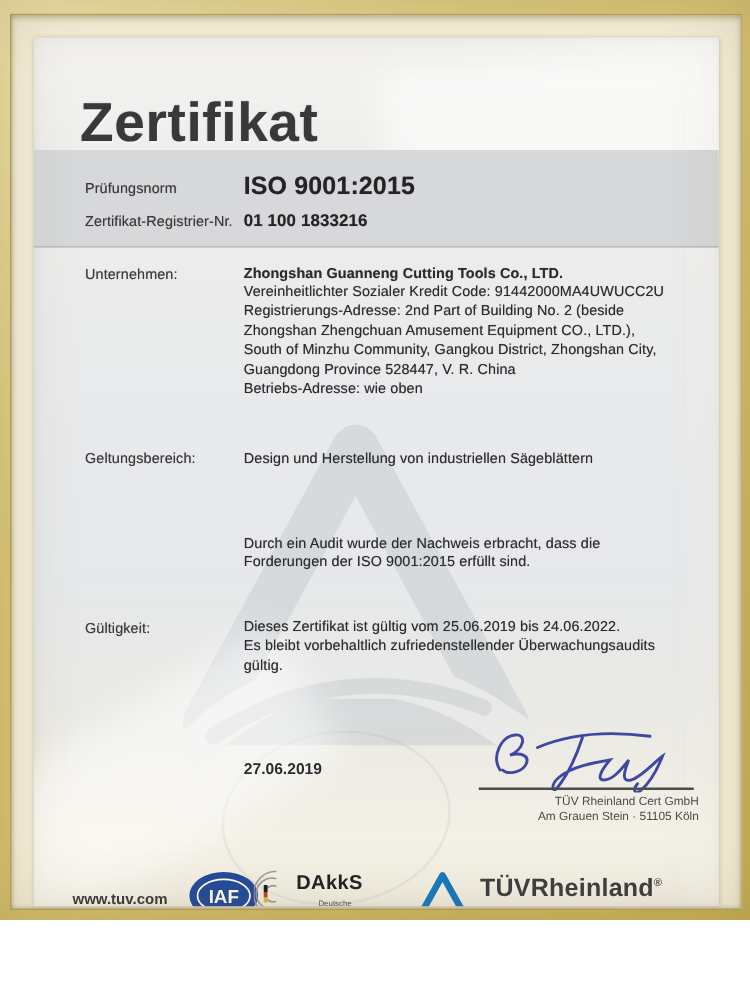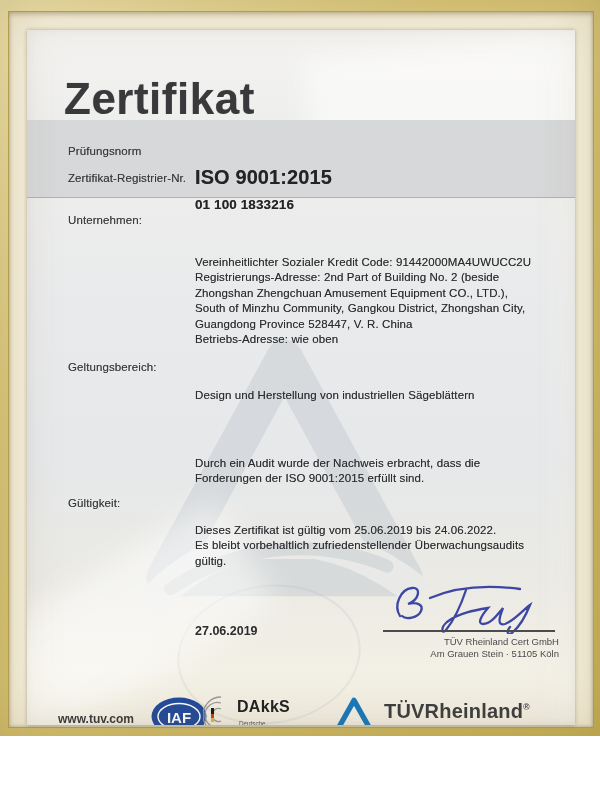--- a/index.html
+++ b/index.html
@@ -25,36 +25,36 @@
        transform:rotate(-32deg);filter:blur(14px);}
   .watermark{position:absolute;left:115px;top:295px;width:285px;height:300px;opacity:.55;}
   .seal{position:absolute;left:150px;top:555px;width:180px;height:135px;border-radius:50%;
        border:2px solid rgba(150,160,175,.14);transform:rotate(-8deg);}
   
   .title{position:absolute;left:37px;top:44px;font-size:44px;font-weight:bold;
        letter-spacing:.5px;color:#39393c;text-shadow:1px 1px 1px rgba(255,255,255,.5), 0 0 1px rgba(60,60,60,.45);}
   .band{position:absolute;left:0;top:90px;width:100%;height:77px;background:#d6d8d9;
        border-bottom:1px solid rgba(130,132,134,.45);text-align:center;}
   .lbl{position:absolute;left:41px;font-size:11.5px;color:#3a3a3c;letter-spacing:.1px;}
-  .val{position:absolute;left:168px;font-size:11.5px;color:#2c2c2e;letter-spacing:.1px;margin-top:28px;}
+  .val{position:absolute;left:168px;font-size:11.5px;color:#2c2c2e;letter-spacing:.1px;}
   .band .lbl,.band .val{position:absolute;}
   .multiline{white-space:pre-line;line-height:15.4px;}
   .std-val{top:18px;font-size:20px;font-weight:bold;color:#242426;}
   .reg-val{top:49px;font-size:13.5px;font-weight:bold;color:#242426;}
   .company-name{font-weight:bold;line-height:15.4px;}
   .soft{text-shadow:0 0 .6px rgba(50,50,52,.55);}
-  .date{position:absolute;left:168px;top:578px;font-size:12.5px;font-weight:600;color:#2c2c2e;margin-top:16px;}
+  .date{position:absolute;left:168px;top:578px;font-size:12.5px;font-weight:600;color:#2c2c2e;}
   .sig-svg{position:absolute;left:356px;top:548px;width:176px;height:56px;}
   .sig-line{position:absolute;left:356px;top:600px;width:172px;height:2px;background:#4c4c4e;}
   .issuer{position:absolute;left:352px;top:606px;width:180px;text-align:right;
        font-size:9.5px;line-height:12px;color:#4a4a4c;}
   
   .website{position:absolute;left:31px;top:682px;font-size:12px;font-weight:600;color:#39393b;}
   .iaf{position:absolute;left:123px;top:666px;width:58px;height:41px;}
-  .dakks{position:absolute;left:176px;top:662px;width:130px;height:55px;}
+  .dakks{position:absolute;left:176px;top:662px;width:130px;height:55px;text-align:center;}
   .dakks-arcs{position:absolute;left:0;top:0;width:46px;height:46px;}
   .dakks-word{position:absolute;left:34px;top:6px;font-size:16px;font-weight:bold;color:#212123;letter-spacing:.3px;}
   .dakks-sub{position:absolute;left:36px;top:28px;font-size:6.3px;line-height:7.4px;color:#555557;white-space:pre-line;}
   .tuv-logo{position:absolute;left:305px;top:666px;width:44px;height:42px;}
   .brand{position:absolute;left:357px;top:670px;font-size:20px;font-weight:bold;color:#3d3d40;letter-spacing:.2px;}
   .brand .reg{font-size:9px;vertical-align:8px;font-weight:bold;color:#4a4a4c;}
   .tagline{position:absolute;left:358px;top:694px;font-size:13px;font-weight:bold;color:#747477;}
 </style>
 </head>
 <body>
@@ -79,20 +79,21 @@
     <div class="title">Zertifikat</div>
 
     <div class="band">
       <div class="lbl soft" style="top:25px">Prüfungsnorm</div>
       <div class="val std-val soft">ISO 9001:2015</div>
       <div class="lbl soft" style="top:52px">Zertifikat-Registrier-Nr.</div>
       <div class="val reg-val soft">01 100 1833216</div>
     </div>
 
     <div class="lbl soft" style="top:184px">Unternehmen:</div>
+    <div class="val company-name soft" style="top:182px">Zhongshan Guanneng Cutting Tools Co., LTD.</div>
     <div class="val multiline soft" style="top:197px">Vereinheitlichter Sozialer Kredit Code: 91442000MA4UWUCC2U
 Registrierungs-Adresse: 2nd Part of Building No. 2 (beside
 Zhongshan Zhengchuan Amusement Equipment CO., LTD.),
 South of Minzhu Community, Gangkou District, Zhongshan City,
 Guangdong Province 528447, V. R. China
 Betriebs-Adresse: wie oben</div>
 
     <div class="lbl soft" style="top:331px">Geltungsbereich:</div>
     <div class="val soft" style="top:331px">Design und Herstellung von industriellen Sägeblättern</div>
 

